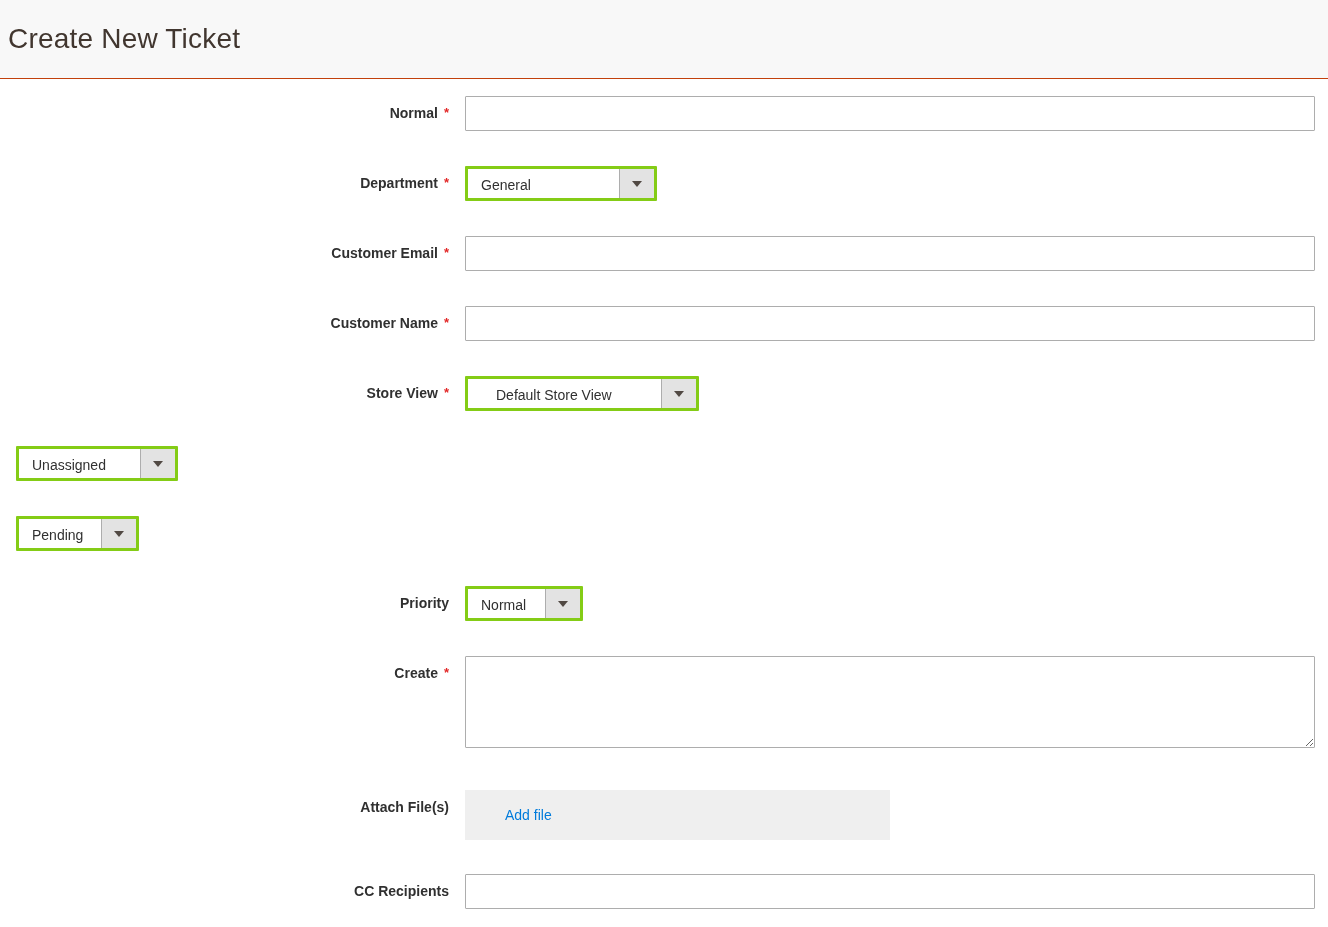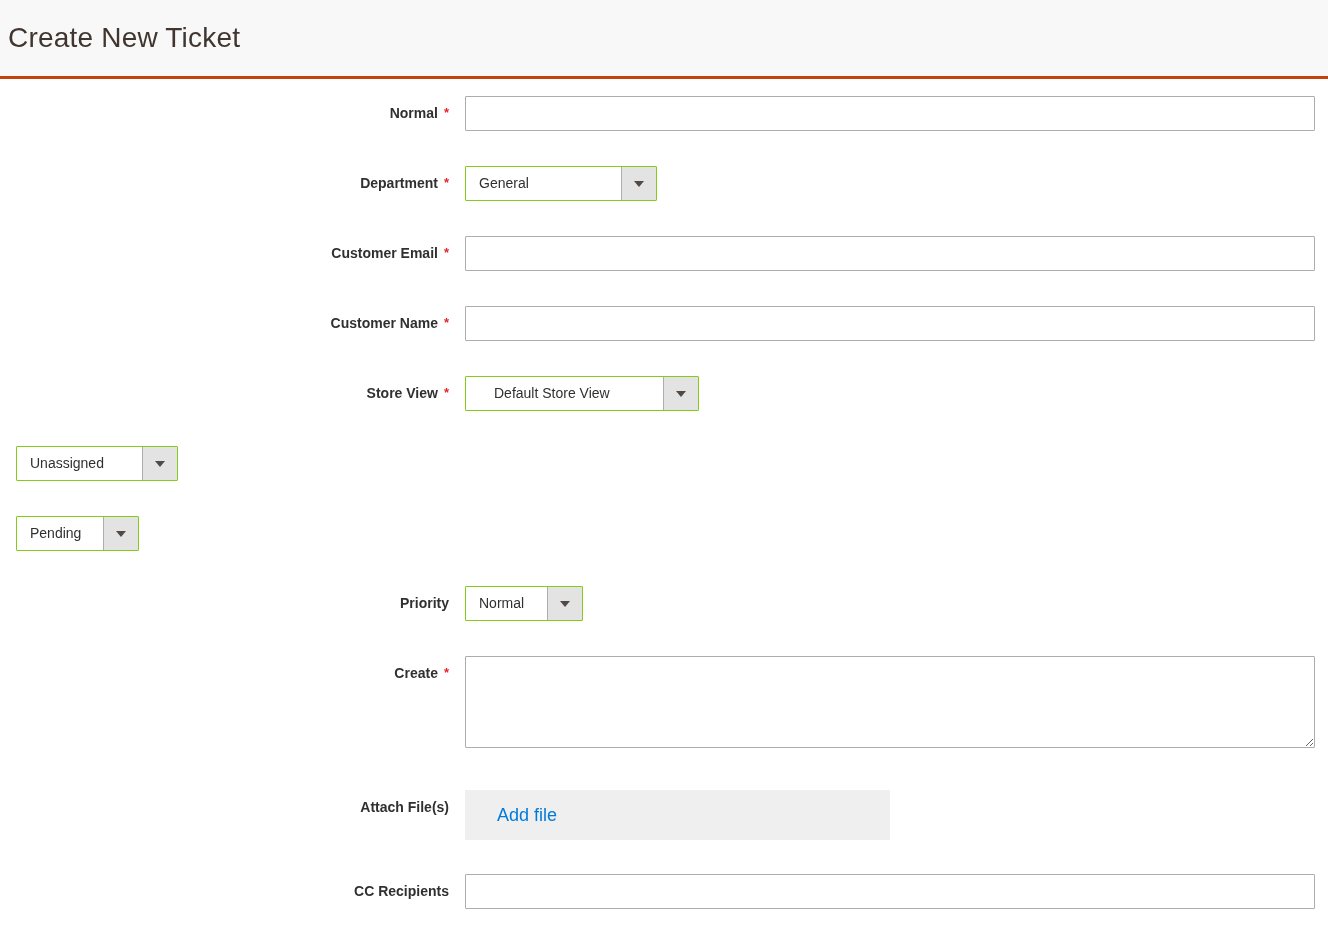--- a/index.html
+++ b/index.html
@@ -1,21 +1,21 @@
 <!DOCTYPE html>
 <html><head>
 <meta charset="utf-8">
 <style>
   * { margin:0; padding:0; box-sizing:border-box; }
   html,body { background:#fff; }
   body { font-family:"Liberation Sans","DejaVu Sans",sans-serif; color:#303030; }
   .screen { width:1328px; height:927px; overflow:hidden; background:#fff; }
 
   .page-header {
-    height:79px; background:#f8f8f8; border-bottom:3px solid #c2410c;
+    height:79px; background:#f8f8f8; border-bottom:1px solid #c2410c;
     display:flex; align-items:center; padding-left:8px;
   }
   .page-title { font-size:28px; font-weight:400; color:#41362f; letter-spacing:0.2px; }
 
   .form { padding-top:17px; }
   .row { display:flex; margin-bottom:35px; }
   .row.content-row { margin-bottom:42px; }
   .row.attach-row { margin-bottom:34px; }
   .row.last-row { margin-bottom:0; }
 
@@ -26,21 +26,21 @@
   .req { color:#e22626; font-size:13px; margin-left:6px; position:relative; top:-1px; }
   .ctl-cell { margin-left:16px; flex:1 1 auto; }
 
   .txt {
     width:850px; height:35px; border:1px solid #adadad; border-radius:1px;
     background:#fff; font-family:inherit; font-size:14px; color:#303030;
     padding:0 10px; display:block;
   }
 
   .sel {
-    height:35px; border:1px solid #84cc16; border-radius:1px; background:#fff;
+    height:35px; border:3px solid #84cc16; border-radius:1px; background:#fff;
     display:inline-flex; align-items:stretch; cursor:pointer; overflow:hidden;
   }
   .sel-val {
     flex:1 1 auto; font-size:14px; color:#303030; line-height:33px;
     padding-left:13px; white-space:nowrap;
   }
   .sel-val.indented { padding-left:28px; }
   .sel-arrow {
     flex:0 0 35px; width:35px; background:#e3e3e3; border-left:1px solid #adadad;
     display:flex; align-items:center; justify-content:center;
@@ -59,21 +59,21 @@
   .ta {
     width:850px; height:92px; border:1px solid #adadad; border-radius:1px;
     font-family:inherit; font-size:14px; color:#303030; padding:6px 10px;
     resize:both; display:block; background:#fff;
   }
 
   .attach-box {
     width:425px; height:50px; background:#efefef; display:flex; align-items:center;
   }
   .add-file {
-    margin-left:32px; color:#007bdb; font-size:18px; text-decoration:none; cursor:pointer;
+    margin-left:40px; color:#007bdb; font-size:14px; text-decoration:none; cursor:pointer;
   }
 </style>
 </head>
 <body>
 
 <div class="screen">
 
   <div class="page-header">
     <h1 class="page-title">Create New Ticket</h1>
   </div>

